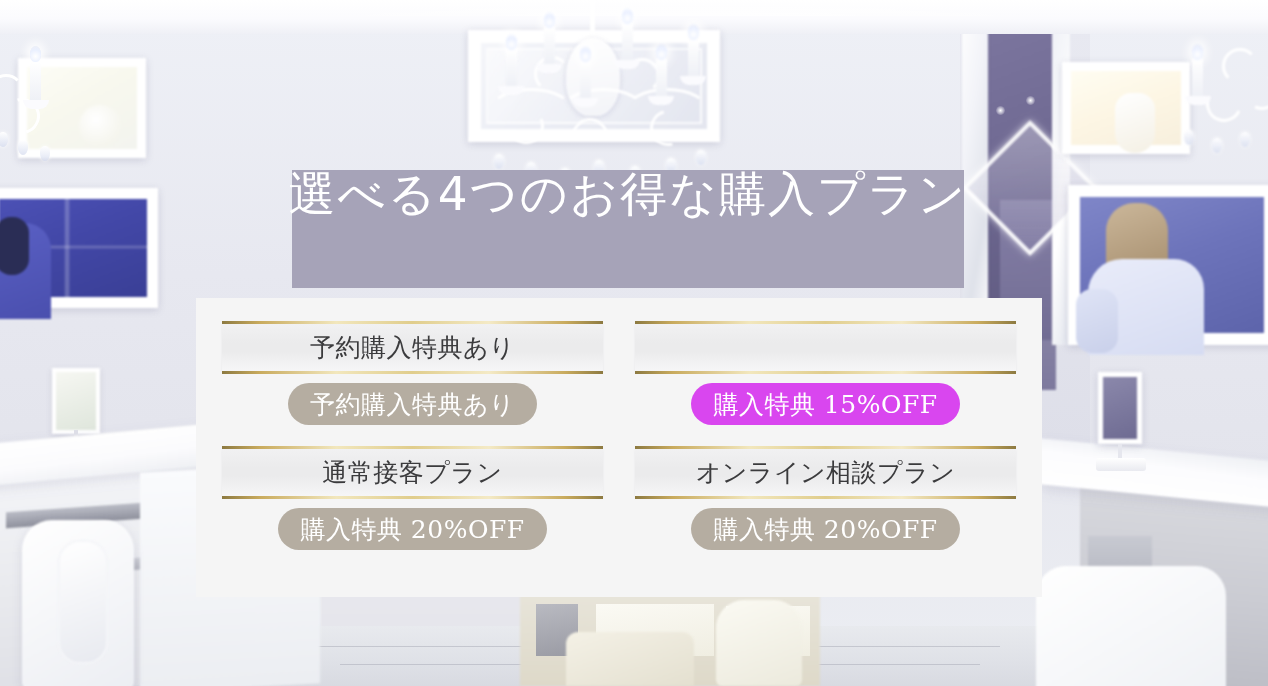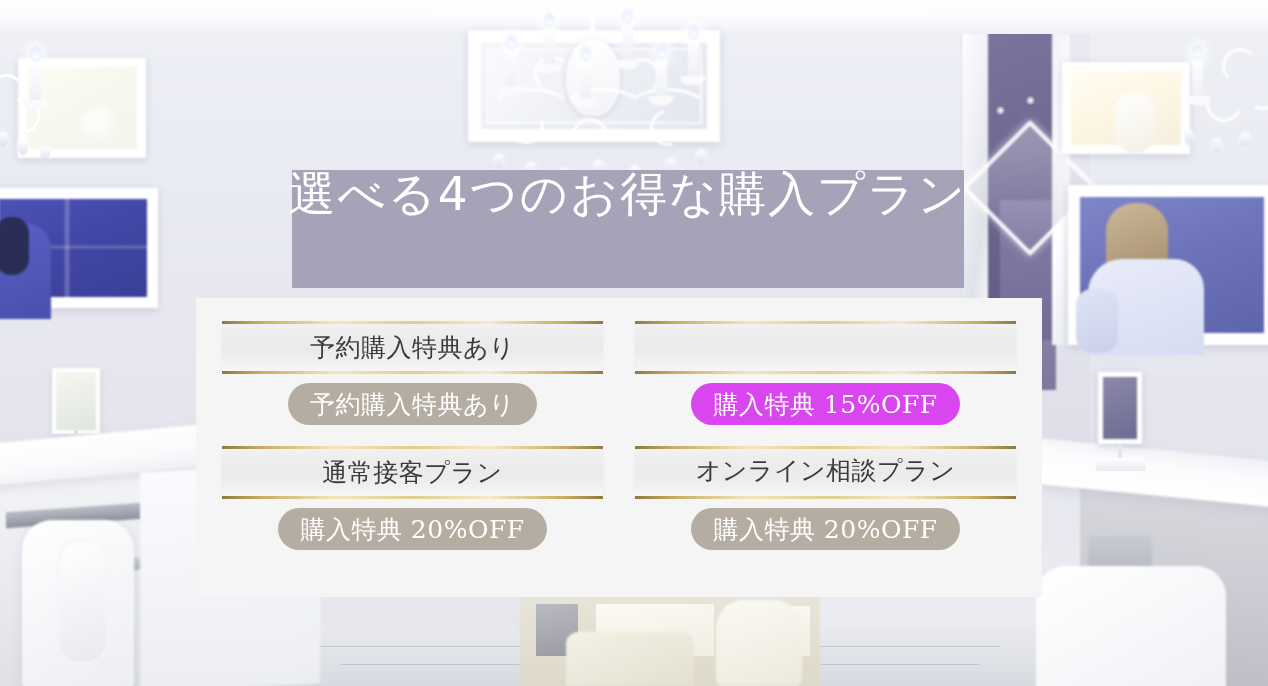--- a/index.html
+++ b/index.html
@@ -381,21 +381,21 @@
         <div class="card-title-bar" style="background: linear-gradient(rgb(241, 241, 242) 0%, rgb(235, 235, 236) 40%, rgb(235, 235, 236) 58%, rgb(246, 246, 247) 100%); border-top: 0px; border-bottom: 0px; box-shadow: rgba(120, 120, 140, 0.1) 0px 1px 2px;">
           <span class="card-title" style="color: rgb(59, 59, 61);">通常接客プラン</span>
         <div style="position: absolute; left: 0px; right: 0px; height: 3px; background: linear-gradient(90deg, rgb(141, 122, 65) 0%, rgb(201, 171, 94) 10%, rgb(242, 231, 189) 30%, rgb(224, 205, 140) 50%, rgb(244, 234, 198) 70%, rgb(201, 171, 94) 90%, rgb(141, 122, 65) 100%); top: -3px;"></div>
             <div style="position: absolute; left: 0px; right: 0px; height: 3px; background: linear-gradient(90deg, rgb(141, 122, 65) 0%, rgb(201, 171, 94) 10%, rgb(242, 231, 189) 30%, rgb(224, 205, 140) 50%, rgb(244, 234, 198) 70%, rgb(201, 171, 94) 90%, rgb(141, 122, 65) 100%); bottom: -3px;"></div>
           </div>
         <div class="badge" style="background: rgb(181, 173, 161);">購入特典 20%OFF</div>
       </div>
 
       <div class="card">
         <div class="card-title-bar" style="background: linear-gradient(rgb(241, 241, 242) 0%, rgb(235, 235, 236) 40%, rgb(235, 235, 236) 58%, rgb(246, 246, 247) 100%); border-top: 0px; border-bottom: 0px; box-shadow: rgba(120, 120, 140, 0.1) 0px 1px 2px;">
-          <span class="card-title" style="color: rgb(59, 59, 61); font-family: Liberation Mono, monospace;">オンライン相談プラン</span>
+          <span class="card-title" style="color: rgb(59, 59, 61);">オンライン相談プラン</span>
         <div style="position: absolute; left: 0px; right: 0px; height: 3px; background: linear-gradient(90deg, rgb(141, 122, 65) 0%, rgb(201, 171, 94) 10%, rgb(242, 231, 189) 30%, rgb(224, 205, 140) 50%, rgb(244, 234, 198) 70%, rgb(201, 171, 94) 90%, rgb(141, 122, 65) 100%); top: -3px;"></div>
             <div style="position: absolute; left: 0px; right: 0px; height: 3px; background: linear-gradient(90deg, rgb(141, 122, 65) 0%, rgb(201, 171, 94) 10%, rgb(242, 231, 189) 30%, rgb(224, 205, 140) 50%, rgb(244, 234, 198) 70%, rgb(201, 171, 94) 90%, rgb(141, 122, 65) 100%); bottom: -3px;"></div>
           </div>
         <div class="badge" style="background: rgb(181, 173, 161);">購入特典 20%OFF</div>
       </div>
 
     </div>
   </div>
 
 </div>

